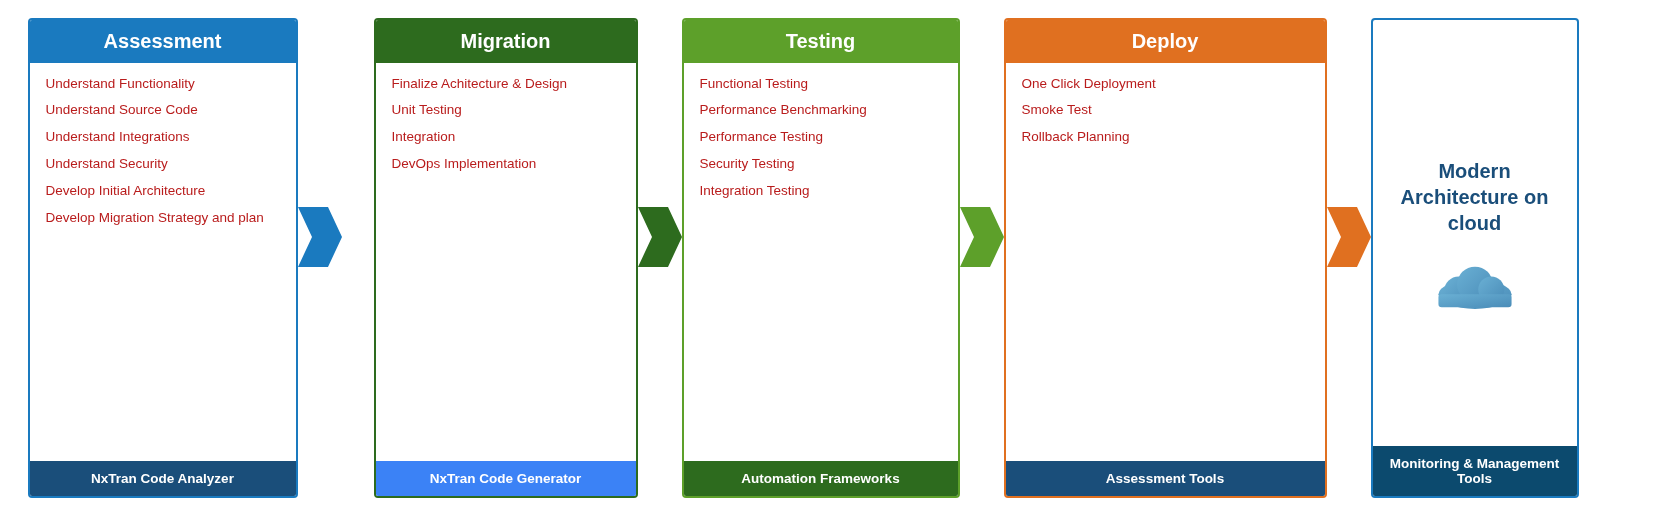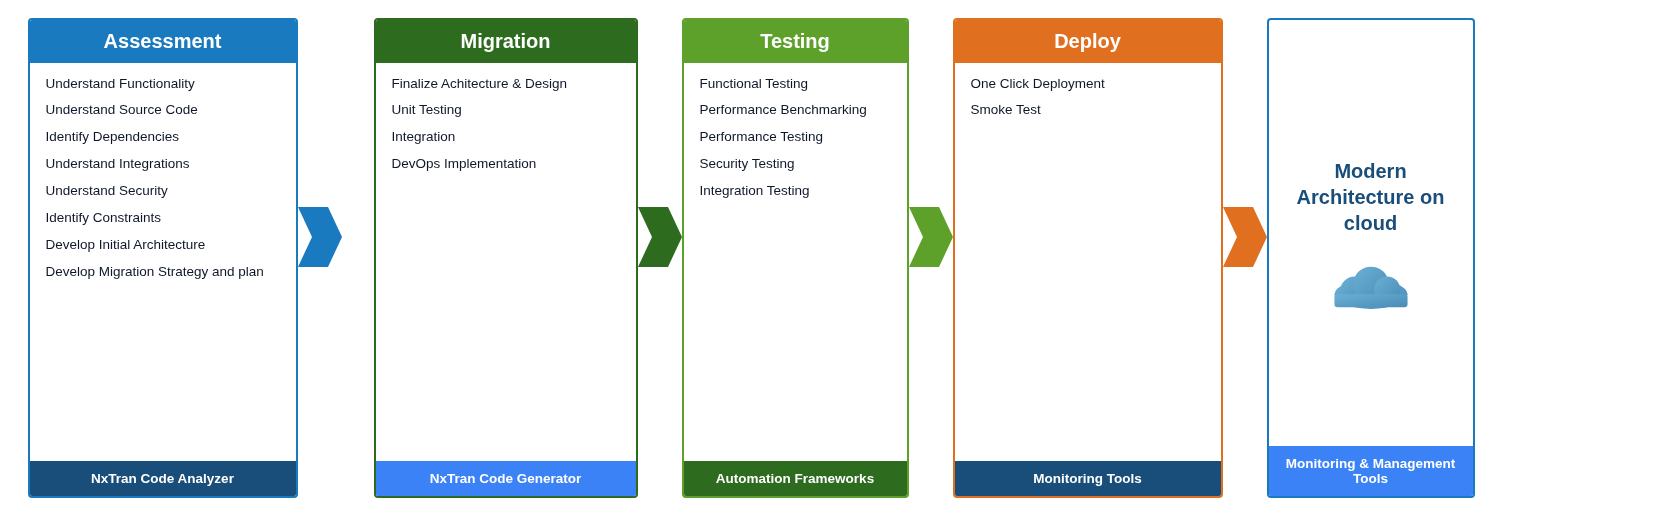--- a/index.html
+++ b/index.html
@@ -45,21 +45,21 @@
     }
     .card-body {
       padding: 12px 16px;
       flex: 1;
       display: flex;
       flex-direction: column;
       gap: 8px;
     }
     .card-item {
       font-size: 13.5px;
-      color: #0f172a;
+      color: #b91c1c;
       line-height: 1.4;
     }
     .card-footer {
       padding: 10px 14px;
       text-align: center;
       font-weight: bold;
       font-size: 13.5px;
       color: #fff;
       border-radius: 0 0 2px 2px;
     }
@@ -70,27 +70,27 @@
     .col-assessment .card-header { background: #1a7abf; }
     .col-assessment .card-footer { background: #1a4e7a; }
 
     
     .col-migration { width: 296px; padding-left: 32px; }
     .col-migration .card { border-color: #2d6b1e; }
     .col-migration .card-header { background: #2d6b1e; }
     .col-migration .card-footer { background: #1a4010; }
 
     
-    .col-testing { width: 227px; }
+    .col-testing { width: 278px; }
     .col-testing .card { border-color: #5da02a; }
     .col-testing .card-header { background: #5da02a; }
     .col-testing .card-footer { background: #2d6b1e; }
 
     
-    .col-deploy { width: 270px; }
+    .col-deploy { width: 323px; }
     .col-deploy .card { border-color: #e07020; }
     .col-deploy .card-header { background: #e07020; }
     .col-deploy .card-footer { background: #1a4e7a; }
 
     
     .col-modern { width: 208px; }
     .col-modern .card { border-color: #1a7abf; border-width: 2.5px; }
     .col-modern .card-header-area {
       display: flex;
       flex-direction: column;
@@ -128,24 +128,22 @@
 <body>
 
 <div class="diagram-container">
 
   <div class="column-wrapper col-assessment" style="flex-shrink:0;">
     <div class="card" style="height:100%;">
       <div class="card-header">Assessment</div>
       <div class="card-body">
         <div class="card-item">Understand Functionality</div>
         <div class="card-item">Understand Source Code</div>
-        <div class="card-item">Identify Dependencies</div>
         <div class="card-item">Understand Integrations</div>
         <div class="card-item">Understand Security</div>
-        <div class="card-item">Identify Constraints</div>
         <div class="card-item">Develop Initial Architecture</div>
         <div class="card-item">Develop Migration Strategy and plan</div>
       </div>
       <div class="card-footer">NxTran Code Analyzer</div>
     </div>
   </div>
 
   <div class="arrow-connector">
     <svg width="44" height="60" viewBox="0 0 44 60">
       <polygon points="0,0 30,0 44,30 30,60 0,60 14,30" fill="#1a7abf"></polygon>
@@ -190,22 +188,23 @@
       <polygon points="0,0 30,0 44,30 30,60 0,60 14,30" fill="#5da02a"></polygon>
     </svg>
   </div>
 
   <div class="column-wrapper col-deploy" style="flex-shrink:0;">
     <div class="card" style="height:100%;">
       <div class="card-header" style="background:#e07020;">Deploy</div>
       <div class="card-body">
         <div class="card-item">One Click Deployment</div>
         <div class="card-item">Smoke Test</div>
-      </div>
-      <div class="card-footer" style="background:#1a4e7a;">Monitoring Tools</div>
+        <div class="card-item">Rollback Planning</div>
+      </div>
+      <div class="card-footer" style="background:#1a4e7a;">Assessment Tools</div>
     </div>
   </div>
 
   <div class="arrow-connector">
     <svg width="44" height="60" viewBox="0 0 44 60">
       <polygon points="0,0 30,0 44,30 30,60 0,60 14,30" fill="#e07020"></polygon>
     </svg>
   </div>
 
   <div class="column-wrapper col-modern" style="flex-shrink:0;">
@@ -222,17 +221,17 @@
           </defs>
 
           <ellipse cx="60" cy="52" rx="45" ry="18" fill="url(#cloudGrad)"></ellipse>
           <circle cx="40" cy="48" r="18" fill="url(#cloudGrad)"></circle>
           <circle cx="60" cy="40" r="22" fill="url(#cloudGrad)"></circle>
           <circle cx="80" cy="46" r="16" fill="url(#cloudGrad)"></circle>
 
           <rect x="15" y="52" width="90" height="16" fill="url(#cloudGrad)" rx="4"></rect>
         </svg>
       </div>
-      <div class="card-footer" style="background:#3b82f6;">Monitoring &amp; Management Tools</div>
+      <div class="card-footer" style="background:#0c4a6e;">Monitoring &amp; Management Tools</div>
     </div>
   </div>
 
 </div>
 
 </body></html>

